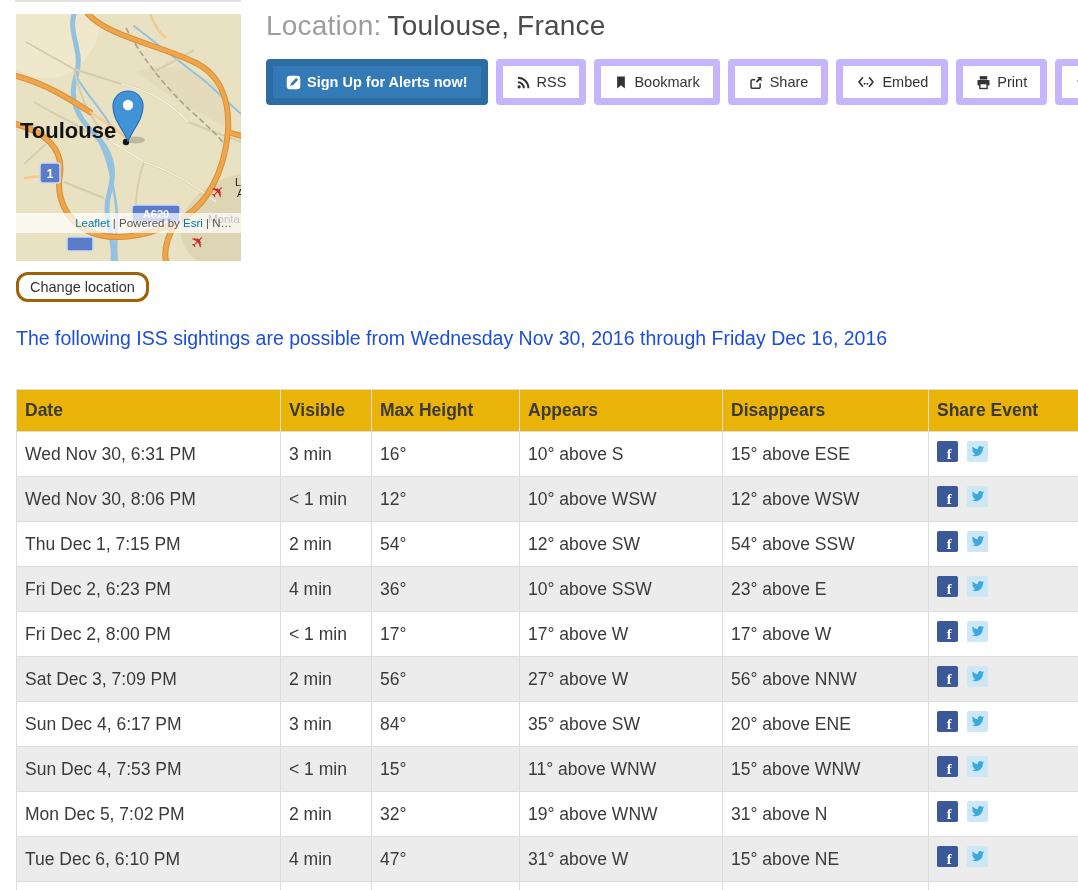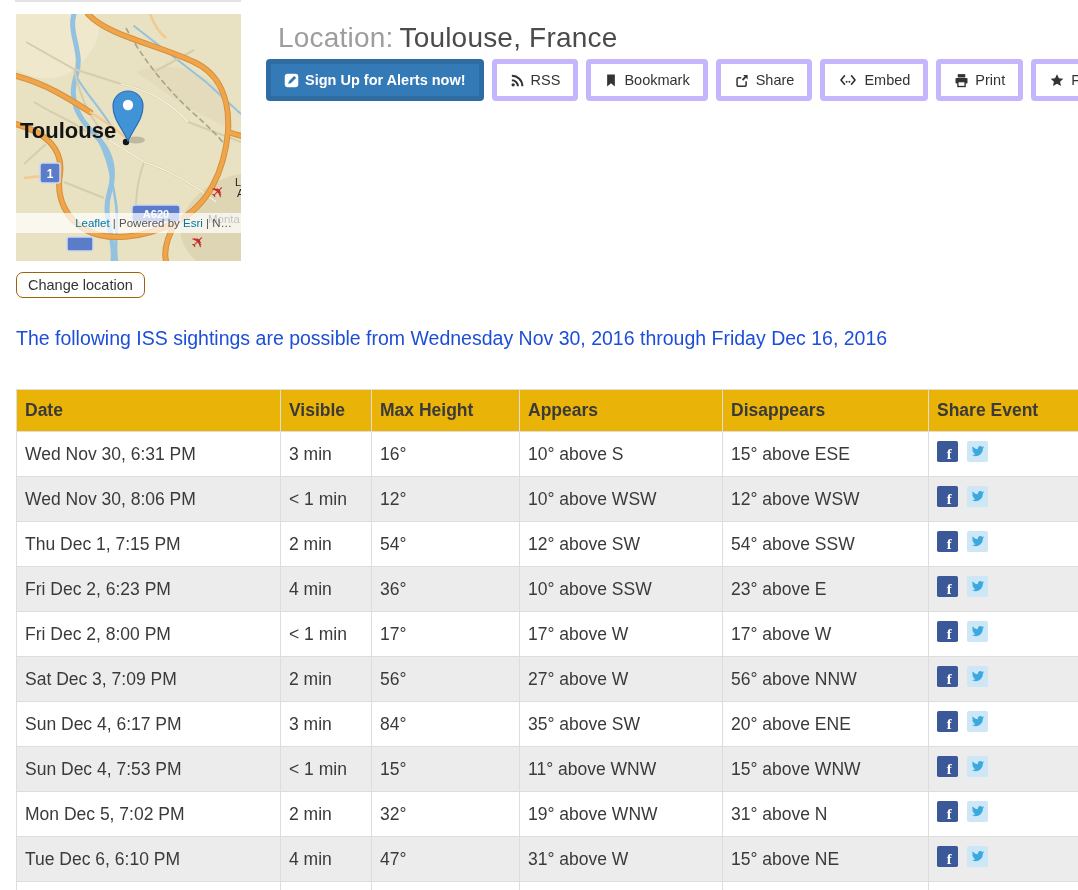--- a/index.html
+++ b/index.html
@@ -16,33 +16,33 @@
   .map-attr{
     position:absolute;left:0;right:0;bottom:0;height:20px;line-height:20px;
     background:rgba(255,255,255,.72);font-size:11.5px;color:#555;
     text-align:right;padding-right:9px;white-space:nowrap;overflow:hidden;
   }
   .map-attr a{color:#0078a8;text-decoration:none;cursor:pointer;}
 
   .change-btn{
     position:absolute;left:16px;top:272px;
     font-family:inherit;font-size:14.5px;color:#333;background:#fff;
-    border:1px solid #a16207;border-radius:7px;padding:4px 11px;cursor:pointer;
+    border:3px solid #a16207;border-radius:12px;padding:4px 11px;cursor:pointer;
   }
 
   
-  .page-title{position:absolute;left:266px;top:10px;margin:12px;font-size:28px;font-weight:300;letter-spacing:.2px;}
+  .page-title{position:absolute;left:266px;top:10px;margin:0;font-size:28px;font-weight:300;letter-spacing:.2px;}
   .page-title .pre{color:#9d9d9d;}
   .page-title .val{color:#4b4b4b;margin-left:6px;}
 
   .toolbar{position:absolute;left:266px;top:59px;display:flex;gap:8px;align-items:stretch;}
   .btn{
     display:inline-flex;align-items:center;gap:6px;
     font-family:inherit;font-size:14.5px;line-height:1.25;
-    padding:7px 13px;border:5px solid #c4b5fd;border-radius:4px;
+    padding:7px 13px;border:7px solid #c4b5fd;border-radius:4px;
     background:#fff;color:#333;cursor:pointer;white-space:nowrap;
   }
   .btn svg{display:block;}
   .btn.primary{background:#337ab7;border-color:#2e6da4;color:#fff;font-weight:bold;}
 
   .intro{position:absolute;left:16px;top:327px;margin:0;font-size:19.5px;color:#1d4ed8;}
 
   
   .sightings{
     position:absolute;left:16px;top:389px;width:1100px;

